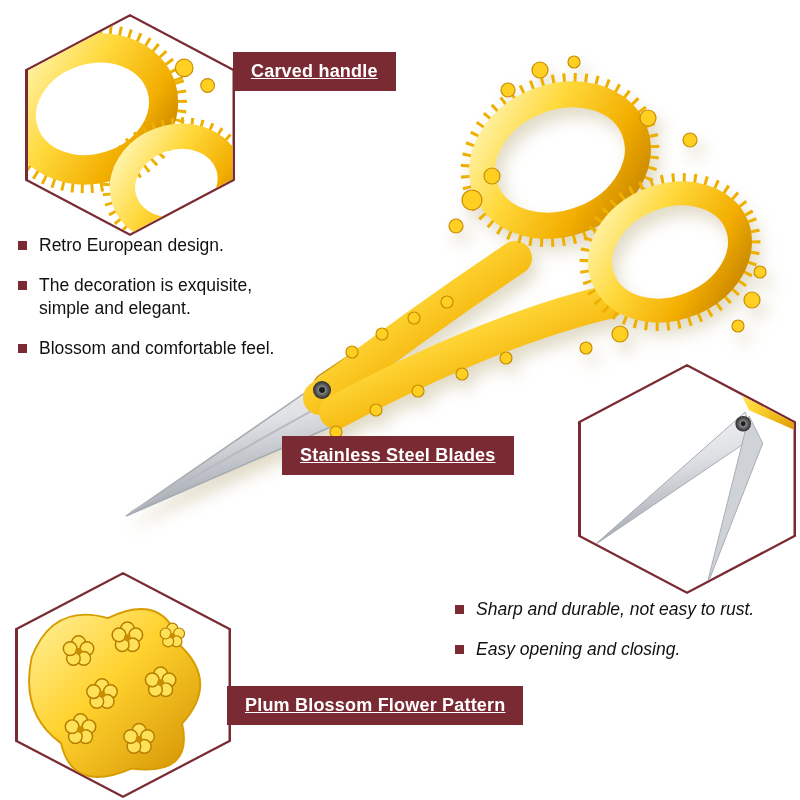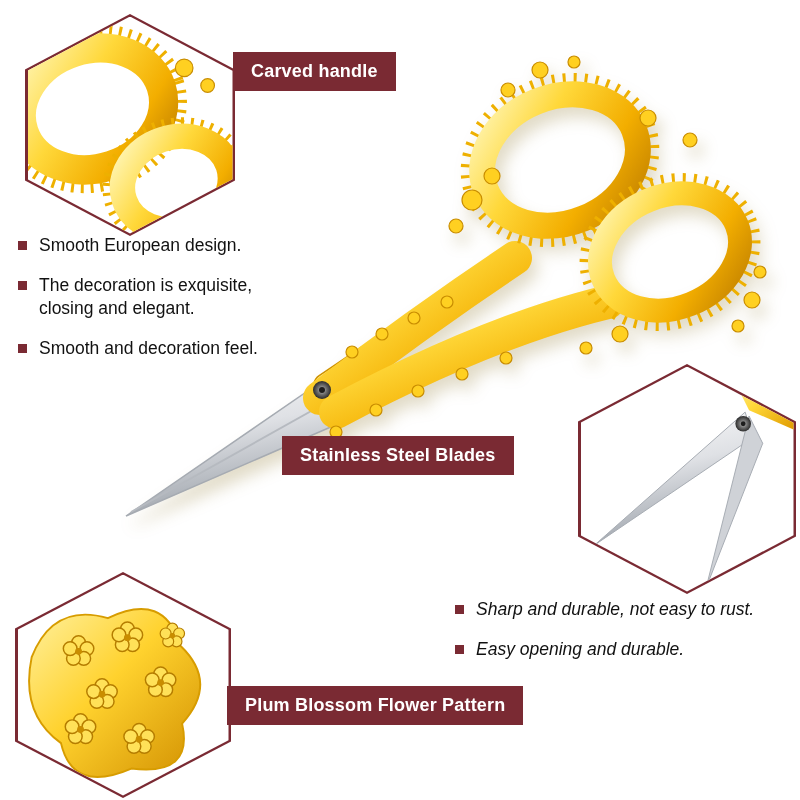--- a/index.html
+++ b/index.html
@@ -26,20 +26,21 @@
   .hex-inner svg { width: 100%; height: 100%; display: block; }
   .label {
     position: absolute;
     background: #7a2a33;
     color: #ffffff;
     font-weight: bold;
     font-size: 18px;
     letter-spacing: 0.2px;
     padding: 9px 18px;
     white-space: nowrap;
+    text-decoration: underline;
   }
   .features {
     position: absolute;
     list-style: none;
     margin: 0;
     padding: 0;
   }
   .feature {
     display: flex;
     align-items: flex-start;
@@ -228,36 +229,36 @@
 
   <div class="label" style="left:233px; top:52px;">Carved handle</div>
 
   <div class="label" style="left:227px; top:686px;">Plum Blossom Flower Pattern</div>
 
   <div class="label" style="left:282px; top:436px;">Stainless Steel Blades</div>
 
   <ul class="features features-left" style="left:18px; top:234px; width:300px;">
     <li class="feature">
       <span class="bullet"></span>
-      <span class="ftext">Smooth European design.</span>
-    </li>
-    <li class="feature">
-      <span class="bullet"></span>
-      <span class="ftext">The decoration is exquisite, closing and elegant.</span>
-    </li>
-    <li class="feature">
-      <span class="bullet"></span>
-      <span class="ftext">Smooth and decoration feel.</span>
+      <span class="ftext">Retro European design.</span>
+    </li>
+    <li class="feature">
+      <span class="bullet"></span>
+      <span class="ftext">The decoration is exquisite, simple and elegant.</span>
+    </li>
+    <li class="feature">
+      <span class="bullet"></span>
+      <span class="ftext">Blossom and comfortable feel.</span>
     </li>
   </ul>
 
   <ul class="features features-right" style="left:455px; top:598px; width:340px;">
     <li class="feature">
       <span class="bullet"></span>
       <span class="ftext">Sharp and durable, not easy to rust.</span>
     </li>
     <li class="feature">
       <span class="bullet"></span>
-      <span class="ftext">Easy opening and durable.</span>
+      <span class="ftext">Easy opening and closing.</span>
     </li>
   </ul>
 
 </div>
 
 </body></html>

